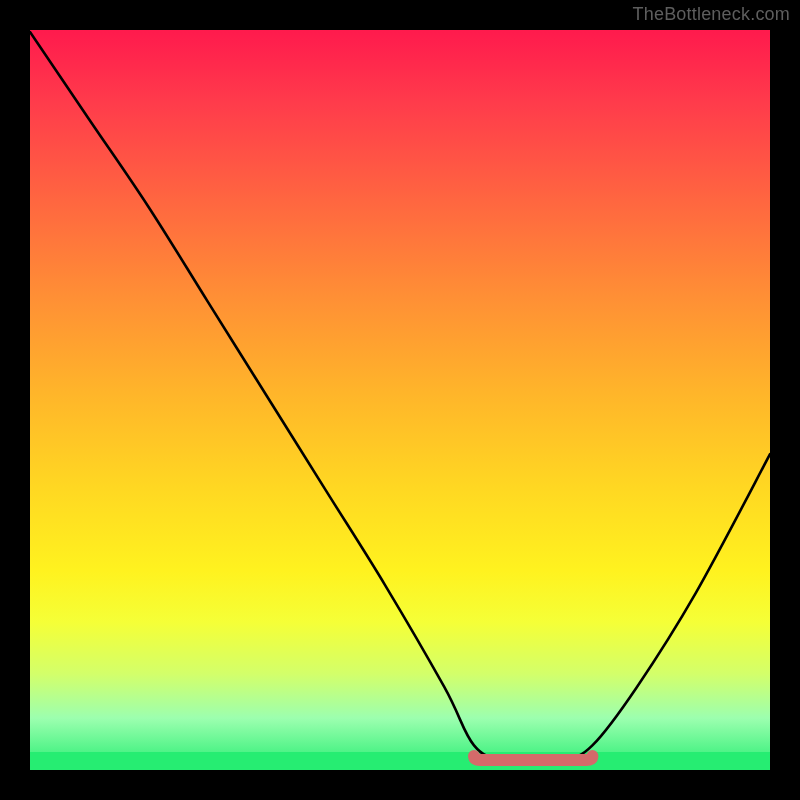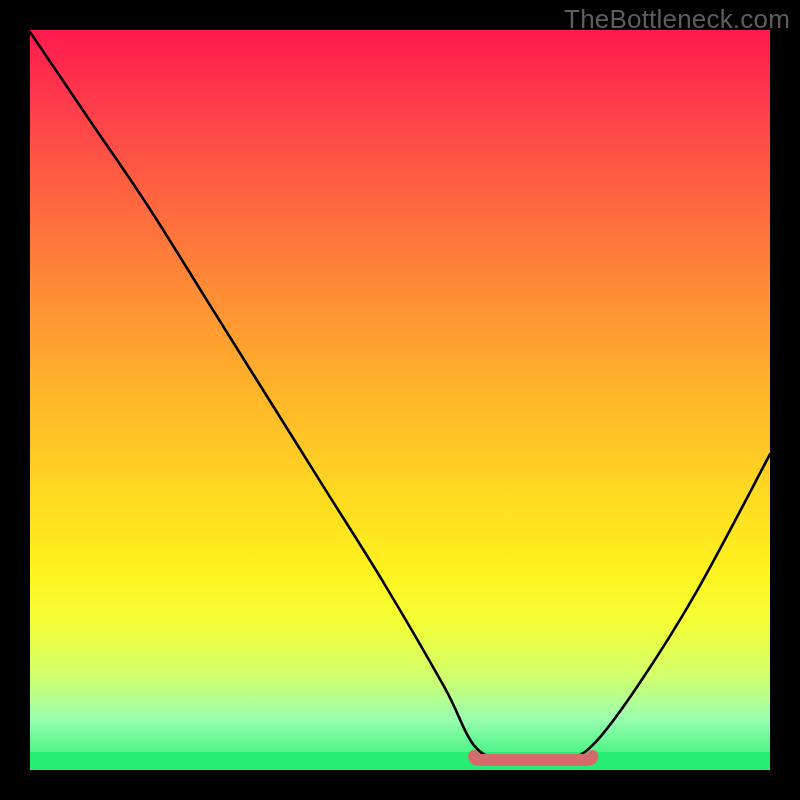--- a/index.html
+++ b/index.html
@@ -53,21 +53,21 @@
     bottom: 0;
     height: 18px;
     background: #26ed72;
   }
   .watermark {
     position: absolute;
     top: 4px;
     right: 10px;
     color: #5e5e5e;
     font-family: Arial, Helvetica, sans-serif;
-    font-size: 26px;
+    font-size: 18px;
     font-weight: 400;
     letter-spacing: 0.2px;
     user-select: none;
   }
   svg.curve {
     position: absolute;
     left: 0;
     top: 0;
     width: 100%;
     height: 100%;

